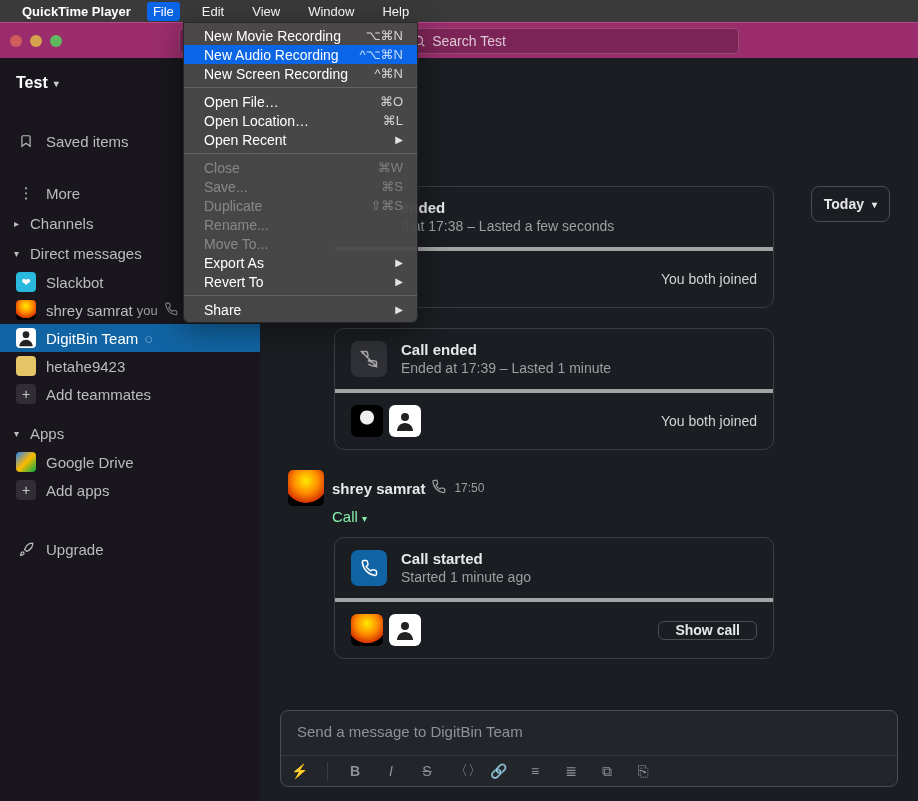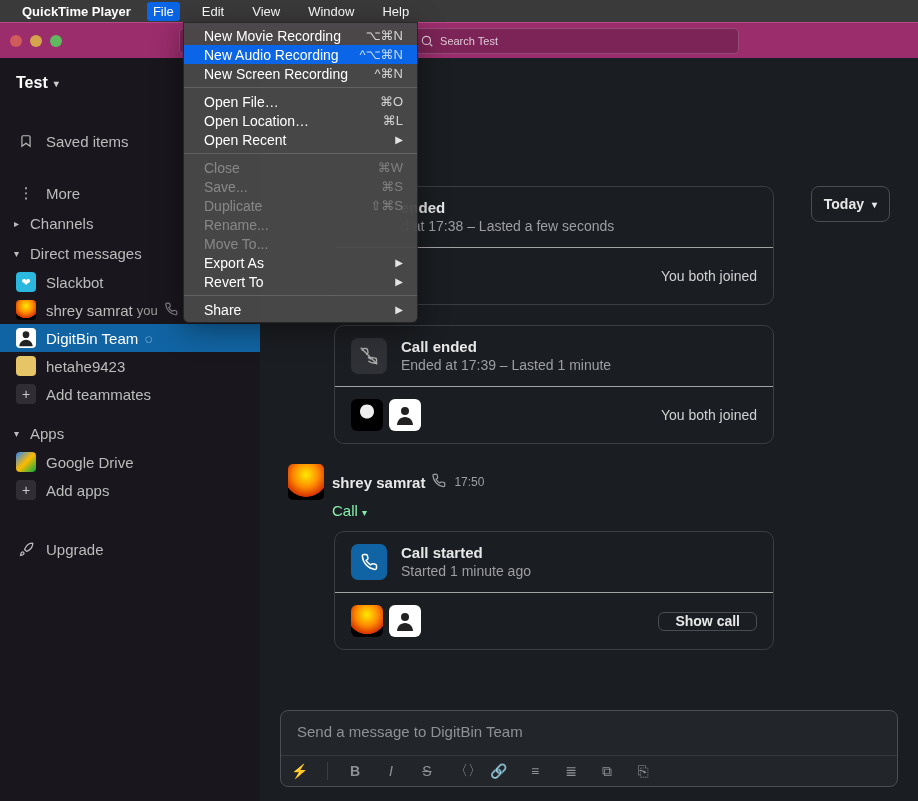--- a/index.html
+++ b/index.html
@@ -20,21 +20,21 @@
 .dropdown .drow .shortcut { color: rgba(255,255,255,0.75); font-size: 13px; }
 .dropdown .drow.disabled .shortcut { color: rgba(255,255,255,0.3); }
 .dropdown .sep { height: 1px; background: rgba(255,255,255,0.15); margin: 4px 0; }
 .dropdown .submenu-arrow { font-size: 10px; color: rgba(255,255,255,0.85); }
 
 
 .slack-titlebar { height: 36px; background: #9b2d6d; display: flex; align-items: center; padding: 0 10px; position: relative; border-top: 1px solid #b64a89; }
 .traffic { display: flex; gap: 8px; }
 .tlight { width: 12px; height: 12px; border-radius: 50%; }
 .tclose { background: #cf5b5b; } .tmin { background: #d4a34b; } .tmax { background: #5fb95f; }
-.searchbox { position: absolute; left: 50%; transform: translateX(-50%); width: 560px; height: 26px; background: rgba(0,0,0,0.2); border: 1px solid rgba(255,255,255,0.18); border-radius: 5px; display: flex; align-items: center; justify-content: center; color: rgba(255,255,255,0.75); font-size: 11px; }
+.searchbox { position: absolute; left: 50%; transform: translateX(-50%); width: 560px; height: 26px; background: rgba(0,0,0,0.2); border: 1px solid rgba(255,255,255,0.18); border-radius: 5px; display: flex; align-items: center; justify-content: center; color: rgba(255,255,255,0.75); font-size: 14px; }
 .searchbox svg { width: 14px; height: 14px; margin-right: 6px; }
 
 .app-body { display: flex; height: calc(100% - 58px); }
 
 
 .sidebar { width: 260px; background: #19171d; color: #bcbcbc; padding-top: 10px; display: flex; flex-direction: column; font-size: 15px; }
 .ws-header { padding: 6px 16px 12px; color: #fff; font-weight: 800; font-size: 16px; display: flex; align-items: center; }
 .ws-header .chev { font-size: 10px; margin-left: 6px; color: #ccc; }
 .sb-item { display: flex; align-items: center; padding: 4px 16px; height: 30px; color: #bcbcbc; cursor: default; margin-top: 22px; }
 .sb-ico { width: 20px; display: inline-flex; justify-content: center; margin-right: 10px; }
@@ -62,21 +62,21 @@
 
 
 .call-region { margin-top: 128px; margin-left: 46px; }
 .cardwrap { margin-bottom: 20px; }
 .call-card { border: 1px solid #3a3d42; border-radius: 10px; background: #1a1d21; width: 440px; }
 .call-card .top { display: flex; padding: 12px 16px 0; }
 .call-ico { width: 36px; height: 36px; border-radius: 7px; background: #2f3136; display: flex; align-items: center; justify-content: center; margin-right: 14px; flex-shrink: 0; }
 .call-ico.active { background: #1164a3; }
 .call-title { color: #e8e8e8; font-weight: 700; font-size: 15px; }
 .call-sub { color: #9d9fa2; font-size: 14px; margin-top: 2px; }
-.call-card .bottom { border-top: 1px solid #a3a3a3; margin-top: 12px; padding: 12px 16px; display: flex; align-items: center; justify-content: space-between; }
+.call-card .bottom { border-top: 4px solid #a3a3a3; margin-top: 12px; padding: 12px 16px; display: flex; align-items: center; justify-content: space-between; }
 .avrow { display: flex; gap: 6px; }
 .av { width: 32px; height: 32px; border-radius: 6px; background: #333; display: flex; align-items: center; justify-content: center; overflow: hidden; }
 .av.white { background: #fff; }
 .av.shreyb { background: #000; }
 .joined-text { color: #d1d2d3; font-size: 14px; }
 .showcall-btn { height: 19px; padding: 0 16px; border: 1px solid #4a4d52; border-radius: 6px; background: transparent; color: #e8e8e8; font-size: 14px; font-weight: 600; }
 
 .msg-header { display: flex; align-items: center; margin-top: 14px; margin-left: 0; }
 .msg-av { width: 36px; height: 36px; border-radius: 5px; margin-right: 8px; background: #000; overflow: hidden; }
 .msg-name { color: #e8e8e8; font-weight: 800; font-size: 15px; }

